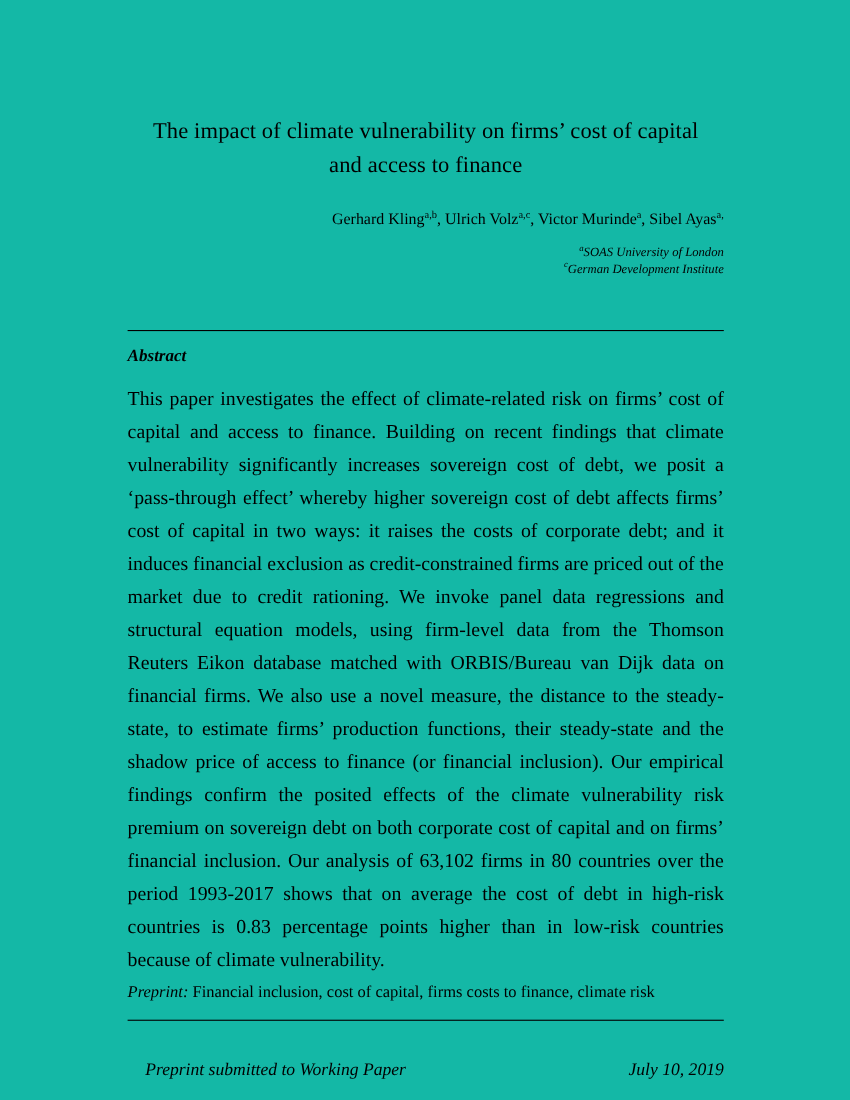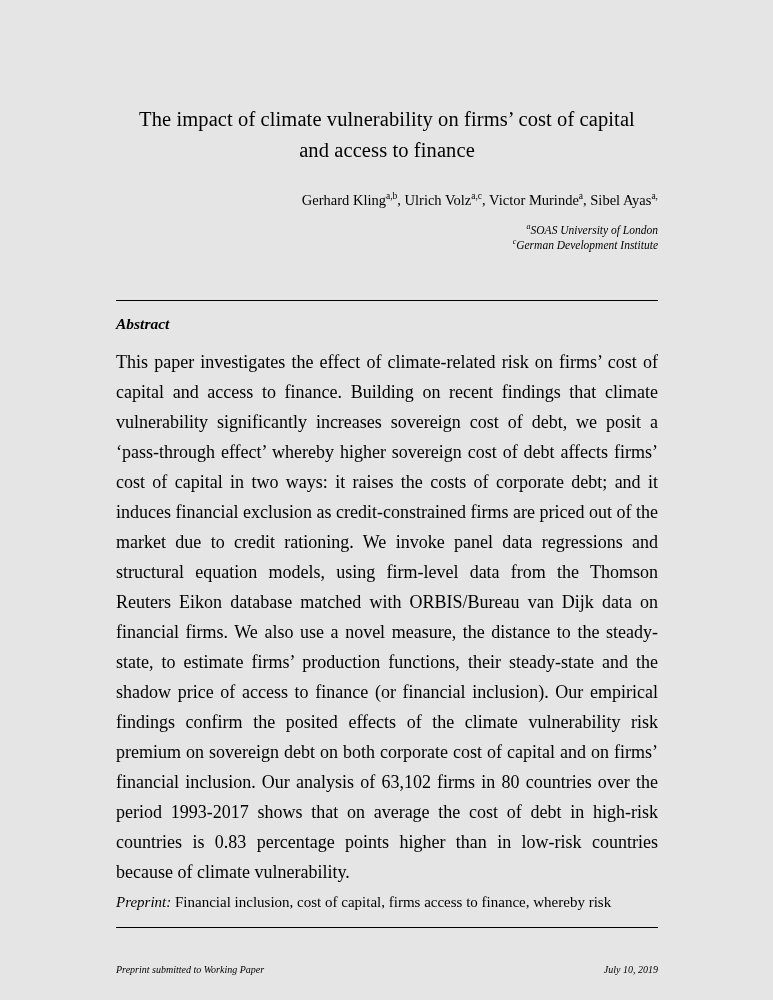--- a/index.html
+++ b/index.html
@@ -2,21 +2,21 @@
 <html><head>
 <meta charset="utf-8">
 <style>
   * { box-sizing: border-box; }
   html, body { margin: 0; padding: 0; background: #ffffff; }
   .page {
     position: relative;
     width: 773px;
     height: 1000px;
     margin: 0 auto;
-    background: #e5e5e5;
+    background: #14b8a6;
     color: #000000;
     font-family: "Liberation Serif", "DejaVu Serif", serif;
     padding: 104px 115px 0 116px;
   }
   .title {
     font-size: 20.5px;
     font-weight: normal;
     text-align: center;
     line-height: 31px;
     margin: 0 10px 26px 10px;
@@ -67,22 +67,23 @@
     margin: 4px 0 0 0;
     text-align: justify;
   }
   .keywords .kw-label { font-style: italic; }
   .keywords .kw-text { font-style: normal; }
   .rule-bottom { margin-top: 14px; }
   .footer {
     display: flex;
     justify-content: space-between;
     font-style: italic;
-    font-size: 10px;
+    font-size: 16px;
     margin-top: 36px;
+    margin-left: 16px;
   }
 </style>
 </head>
 <body>
 
 <div class="page">
 
   <h1 class="title">The impact of climate vulnerability on firms’ cost of capital and access to finance</h1>
 
   <div class="authors">
@@ -95,21 +96,21 @@
   </div>
 
   <hr class="rule rule-top">
 
   <div class="abstract-heading">Abstract</div>
 
   <p class="abstract-body">This paper investigates the effect of climate-related risk on firms’ cost of capital and access to finance.  Building on recent findings that climate vulnerability significantly increases sovereign cost of debt, we posit a ‘pass-through effect’ whereby higher sovereign cost of debt affects firms’ cost of capital in two ways: it raises the costs of corporate debt; and it induces financial exclusion as credit-constrained firms are priced out of the market due to credit rationing.  We invoke panel data regressions and structural equation models, using firm-level data from the Thomson Reuters Eikon database matched with ORBIS/Bureau van Dijk data on financial firms. We also use a novel measure, the distance to the steady-state, to estimate firms’ production functions, their steady-state and the shadow price of access to finance (or financial inclusion).  Our empirical findings confirm the posited effects of the climate vulnerability risk premium on sovereign debt on both corporate cost of capital and on firms’ financial inclusion.  Our analysis of 63,102 firms in 80 countries over the period 1993-2017 shows that on average the cost of debt in high-risk countries is 0.83 percentage points higher than in low-risk countries because of climate vulnerability.</p>
 
   <p class="keywords">
     <span class="kw-label">Preprint:</span>
-    <span class="kw-text">Financial inclusion, cost of capital, firms access to finance, whereby risk</span>
+    <span class="kw-text">Financial inclusion, cost of capital, firms costs to finance, climate risk</span>
   </p>
 
   <hr class="rule rule-bottom">
 
   <div class="footer">
     <span>Preprint submitted to Working Paper</span>
     <span>July 10, 2019</span>
   </div>
 
 </div>

